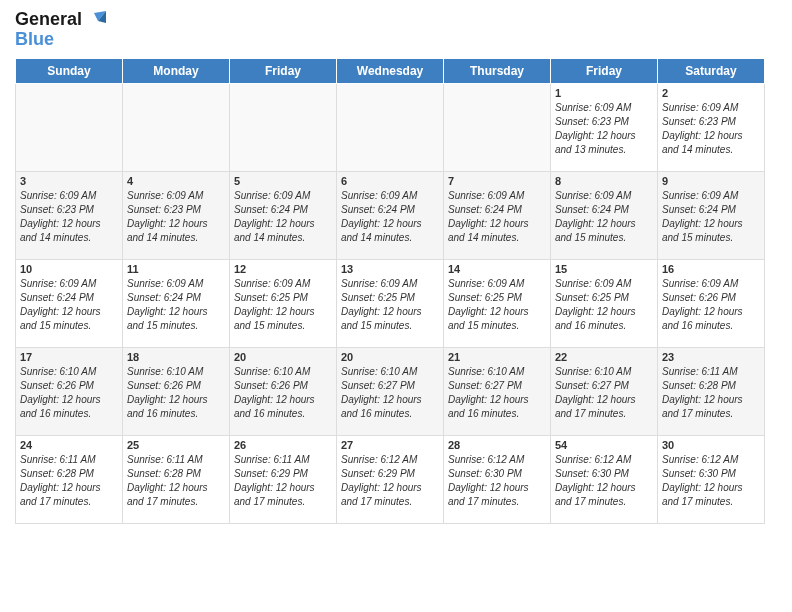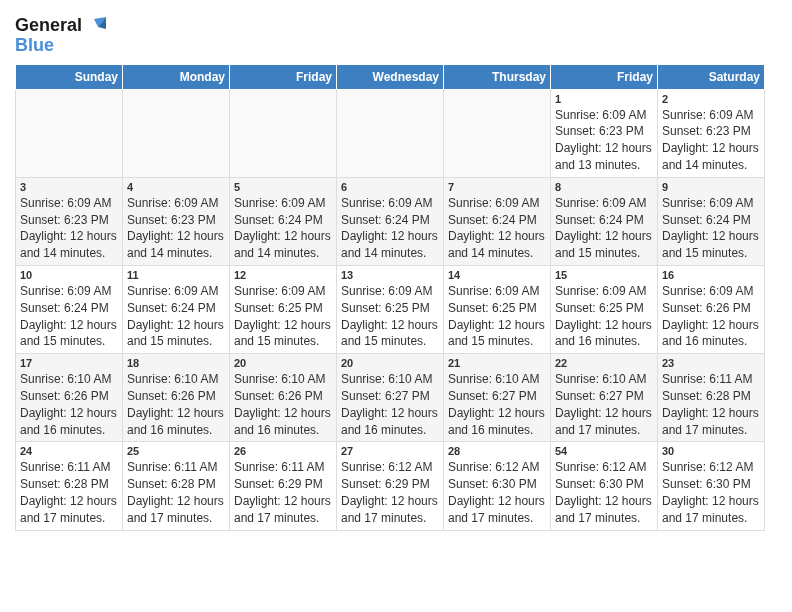--- a/index.html
+++ b/index.html
@@ -6,21 +6,21 @@
     body {
       font-family: Arial, sans-serif;
       background: #fff;
       width: 792px;
       height: 612px;
       overflow: hidden;
     }
     .container {
       width: 780px;
       height: 612px;
-      padding: 16px 15px;
+      padding: 10px 15px;
     }
     .header {
       display: flex;
       justify-content: space-between;
       align-items: flex-start;
       margin-bottom: 8px;
     }
     .logo {
       display: flex;
       align-items: center;
@@ -42,21 +42,21 @@
       width: 100%;
       border-collapse: collapse;
       table-layout: fixed;
     }
     .calendar thead tr th {
       background-color: #3d7fc1;
       color: #fff;
       font-size: 12px;
       font-weight: bold;
       padding: 5px 4px;
-      text-align: right;
+      text-align: center;
       border: 1px solid #fff;
     }
     .calendar tbody tr td {
       border: 1px solid #ddd;
       vertical-align: top;
       padding: 3px 4px;
       font-size: 9.5px;
       color: #333;
       height: 88px;
       background: #fff;
@@ -64,23 +64,24 @@
     .calendar tbody tr:nth-child(even) td {
       background: #f5f5f5;
     }
     .day-number {
       font-size: 11px;
       font-weight: bold;
       margin-bottom: 2px;
       display: block;
     }
     .day-info {
-      font-size: 12px;
+      font-size: 10px;
       line-height: 1.4;
       color: #333;
+      font-style: italic;
     }
     .empty-cell {
       background: #f9f9f9 !important;
     }
   </style>
 </head>
 <body>
 
 <div class="container">
   <div class="header">

